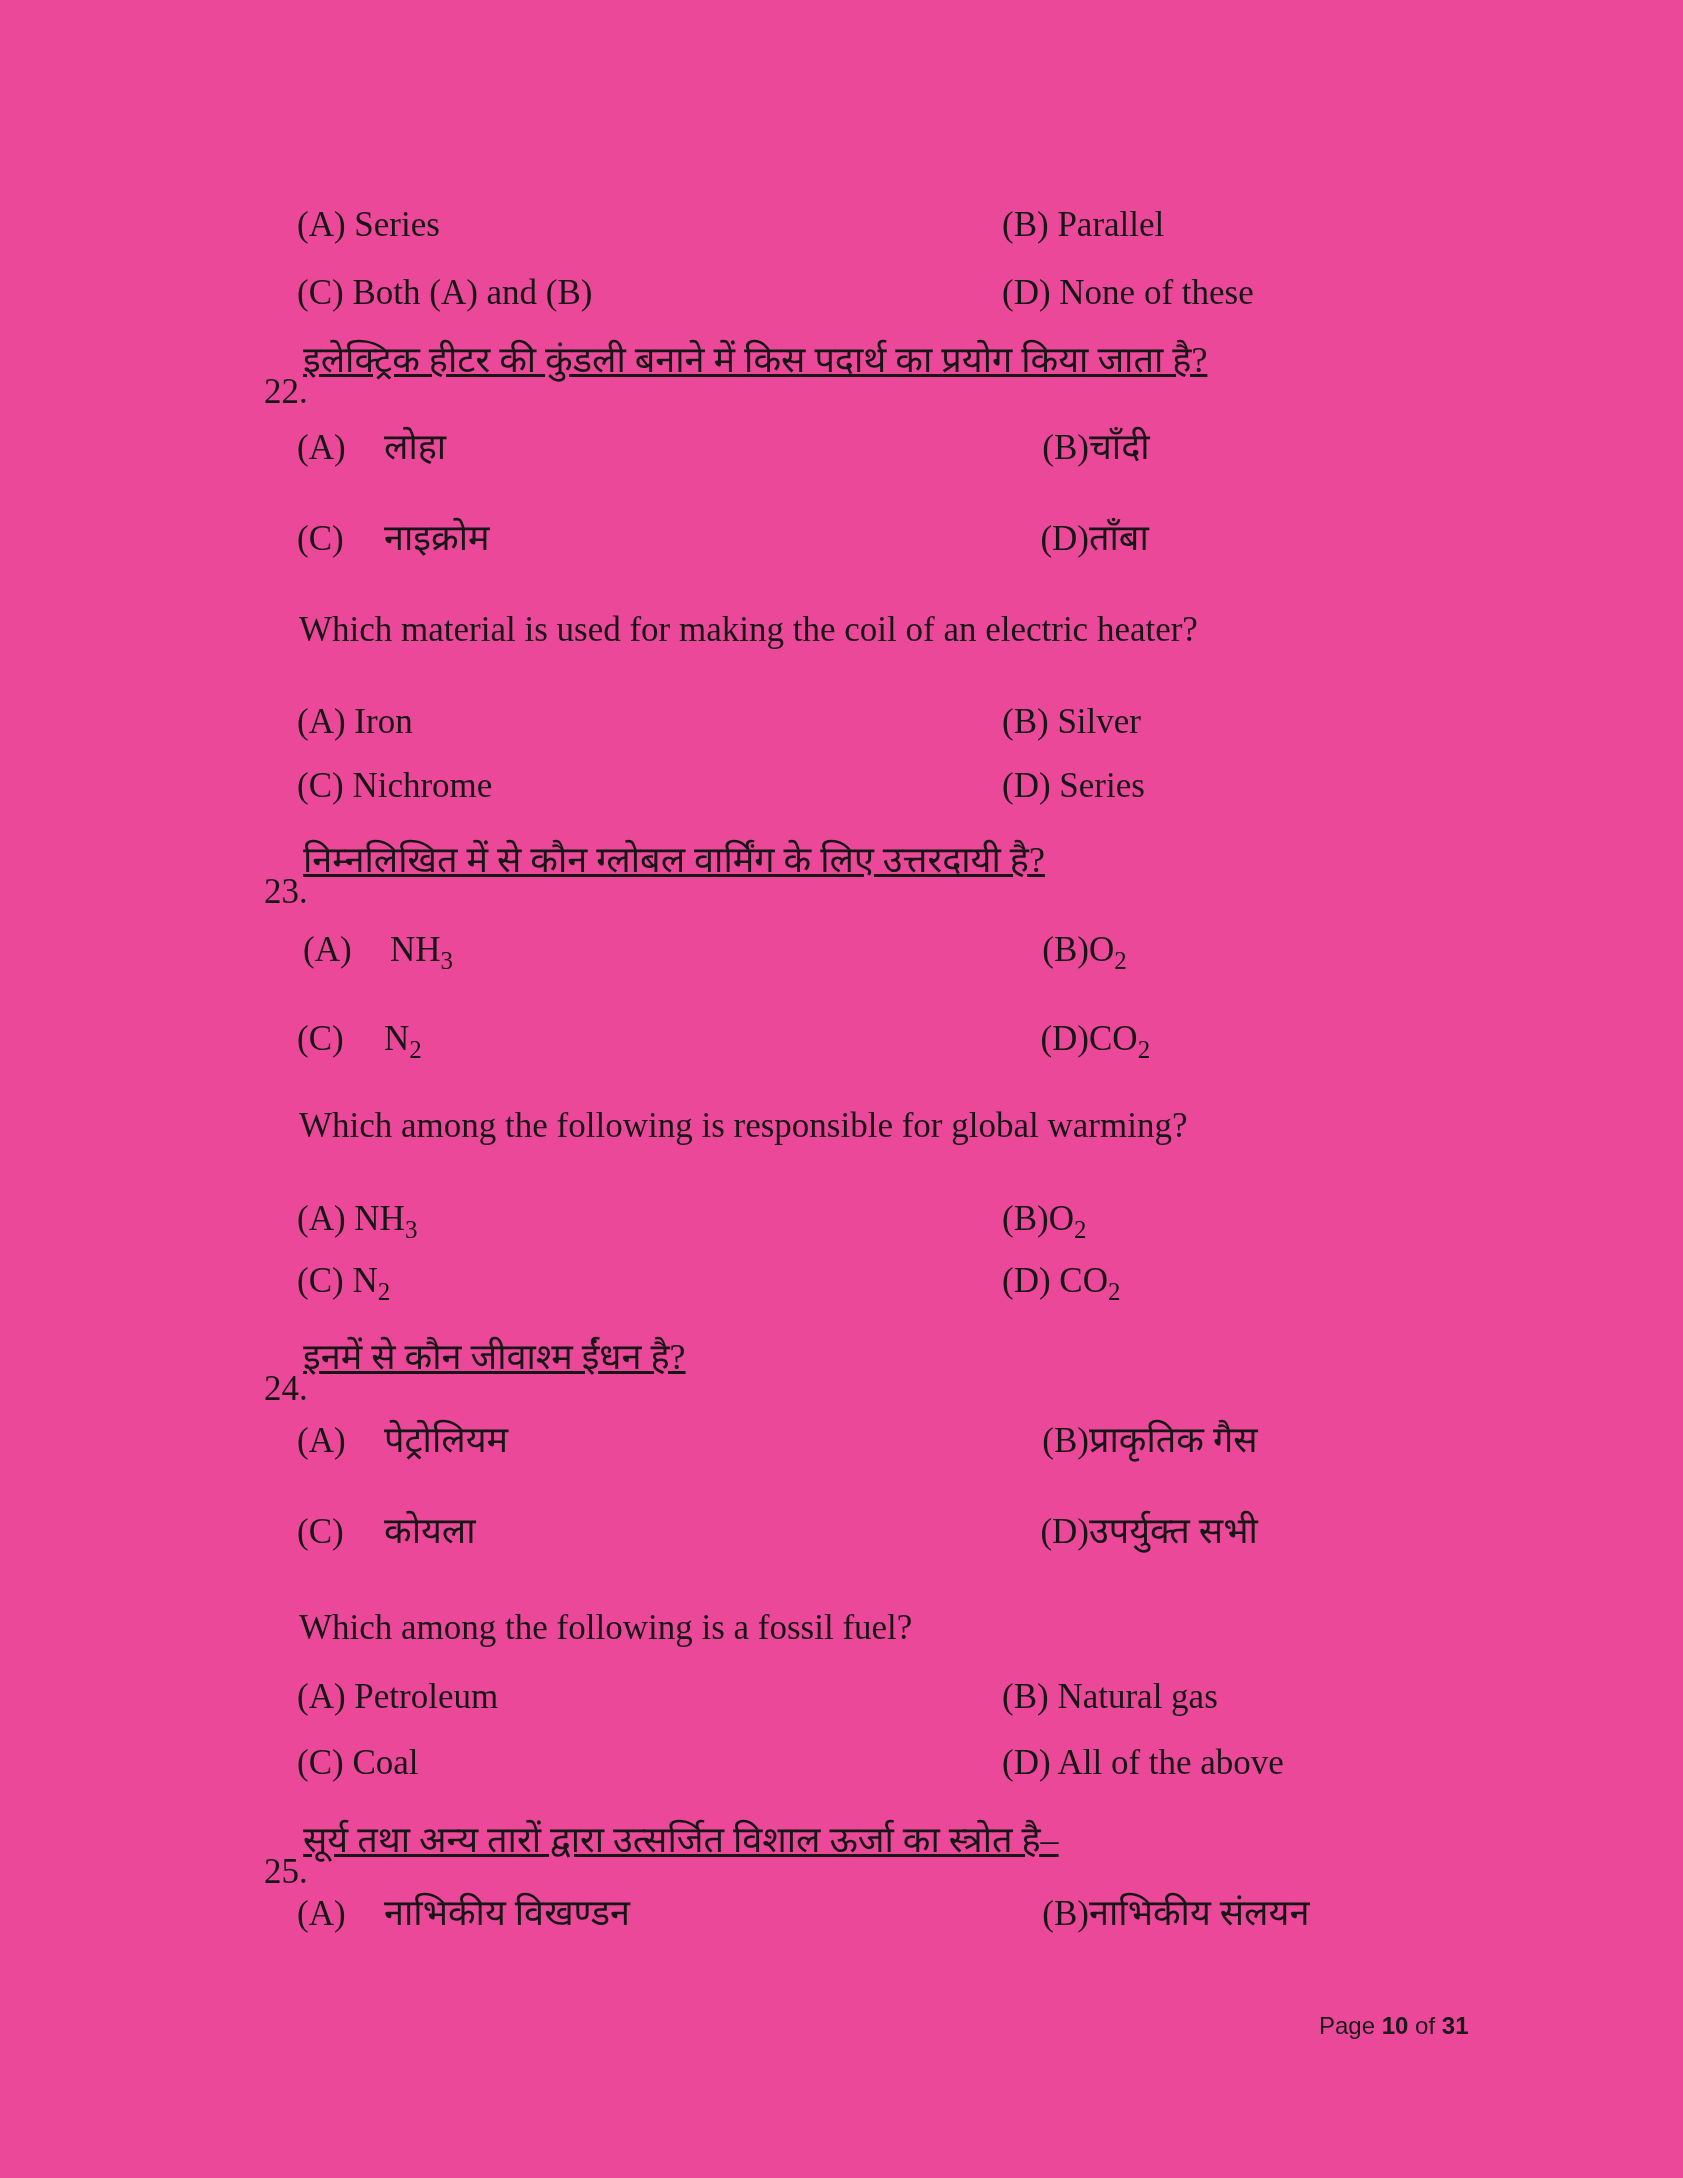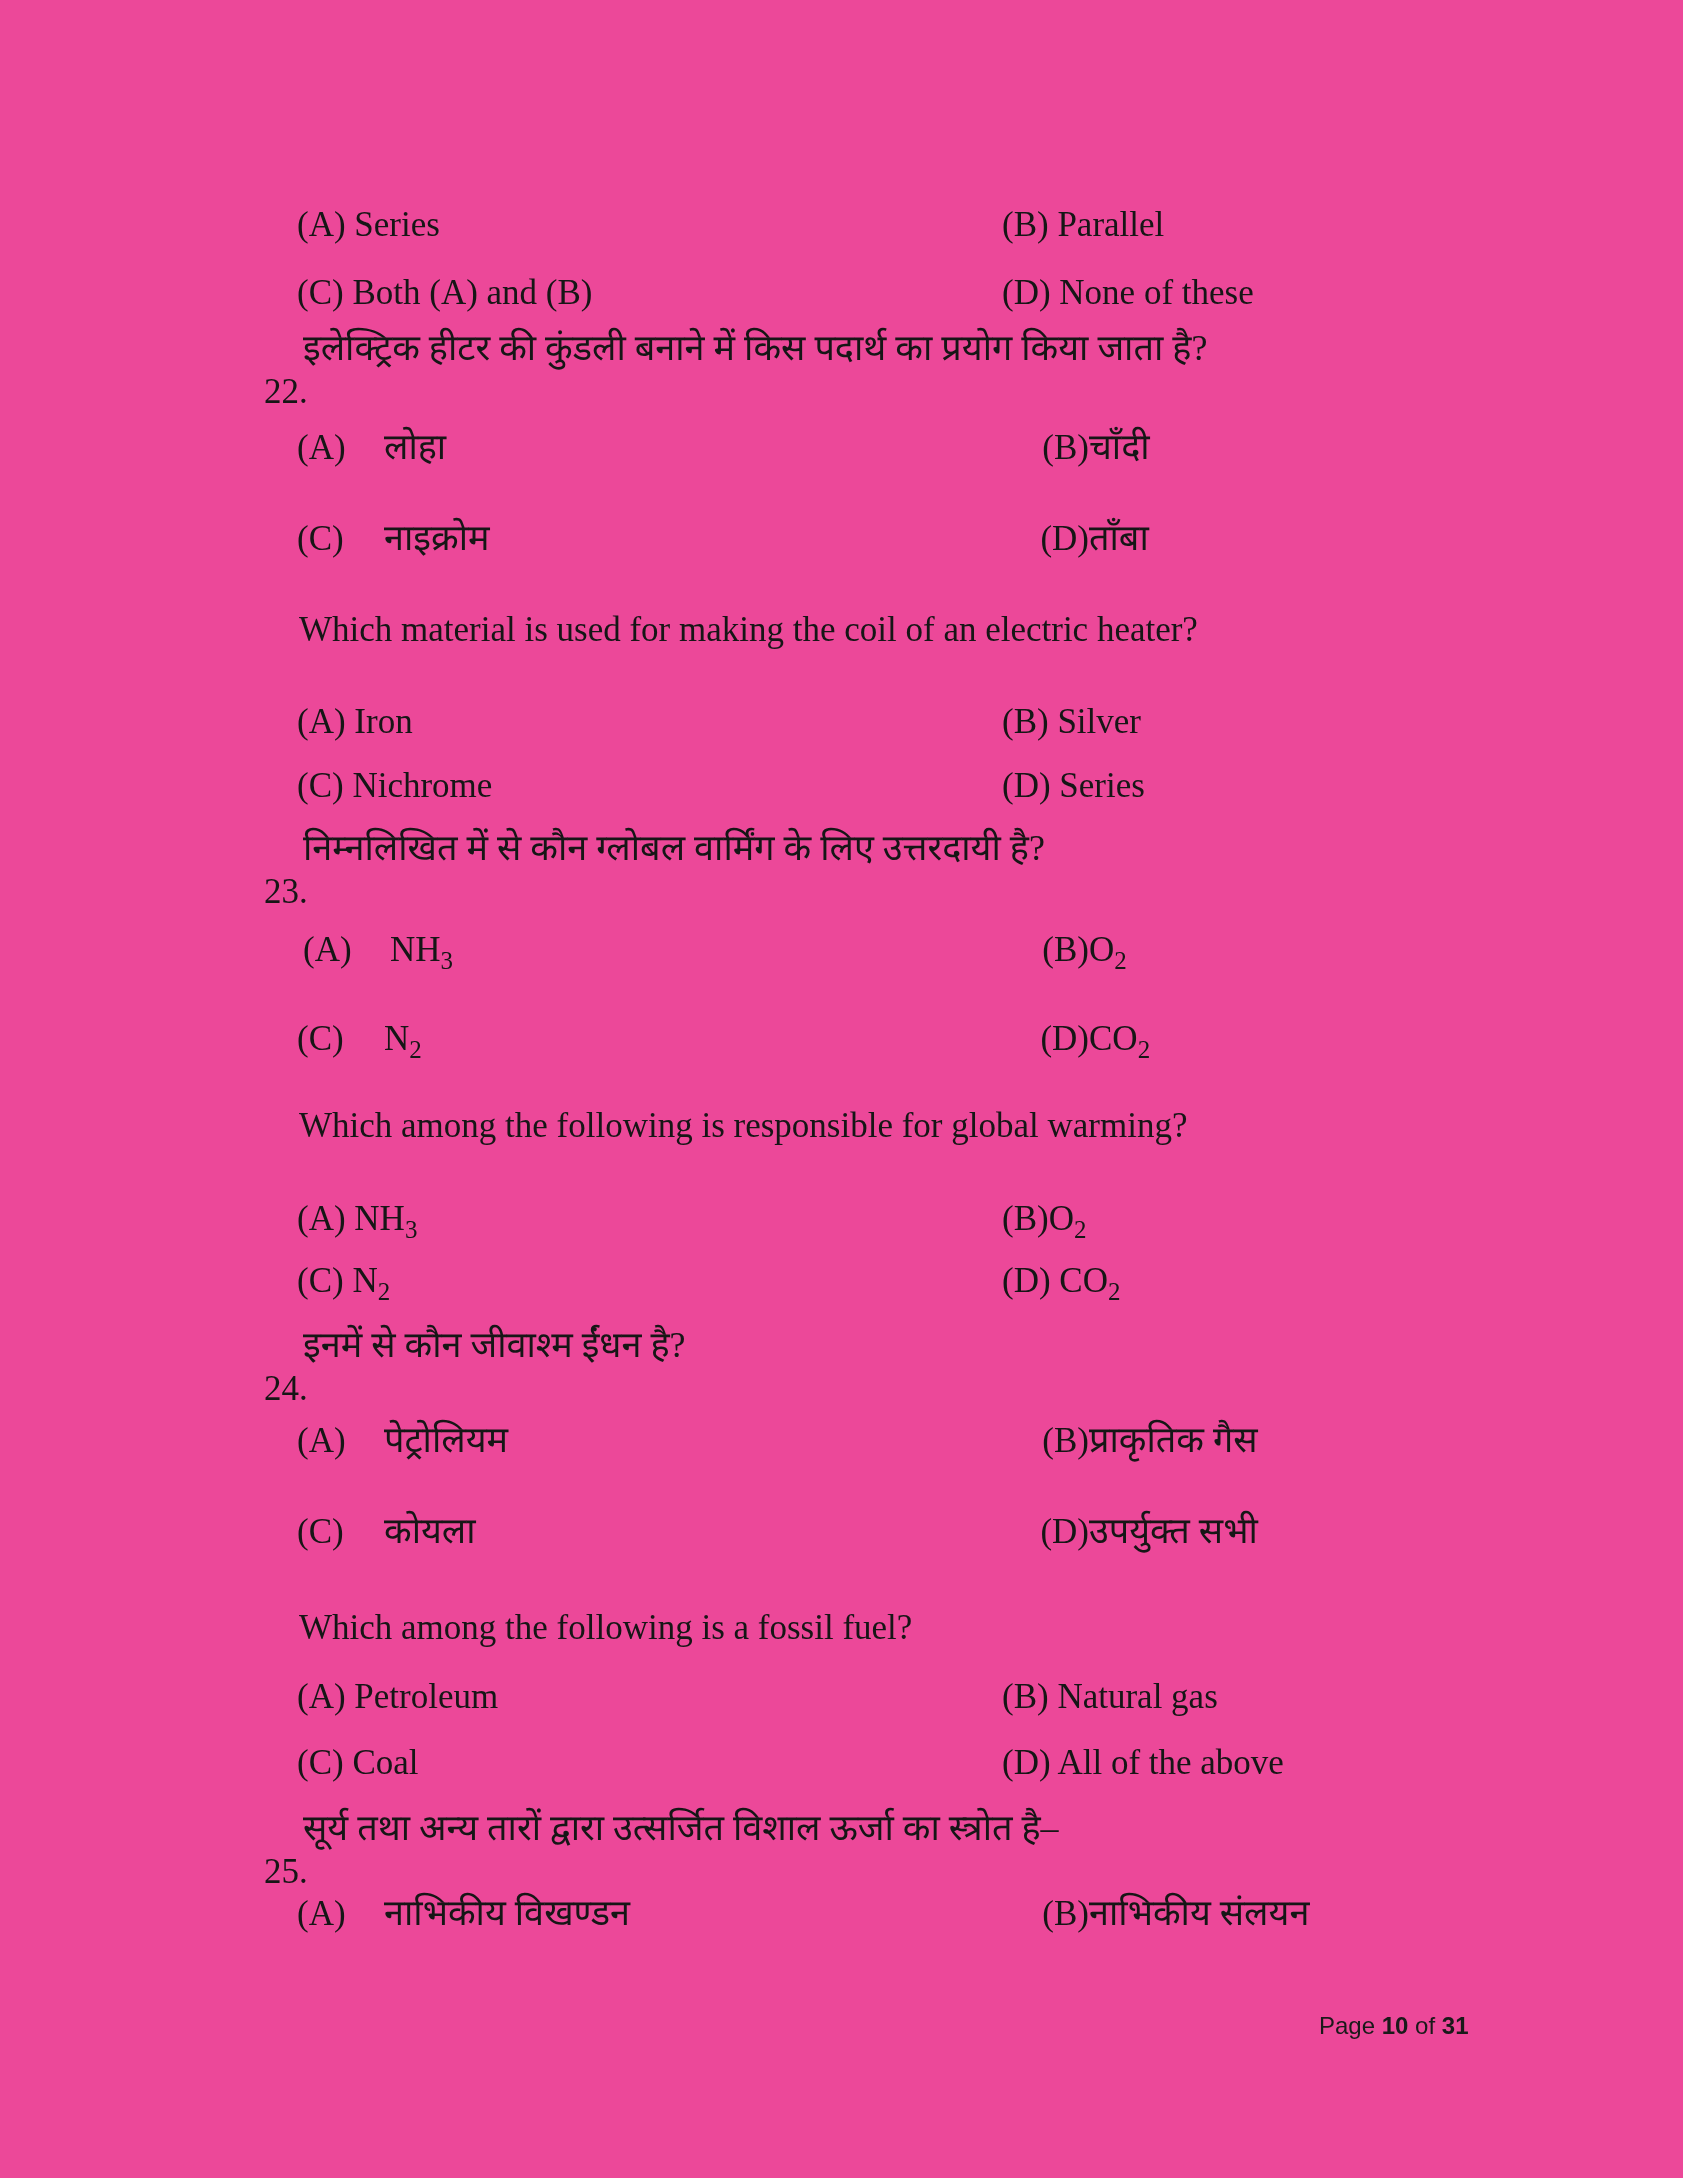--- a/index.html
+++ b/index.html
@@ -11,21 +11,21 @@
     color:#161616;
     font-family:"Liberation Serif", serif;
     overflow:hidden;
   }
   .row { position:absolute; left:0; width:100%; line-height:1.2; white-space:nowrap; }
   .en  { font-size:35px; }
   .hi  { font-size:36px; font-family:"Liberation Serif","DejaVu Sans",serif; }
   .colL { position:absolute; left:297px; top:0; }
   .colR { position:absolute; left:1002px; top:0;text-align:right; }
   .qnum { position:absolute; left:264px; top:0; font-size:35px;margin-top:44px; }
-  .qtxt { position:absolute; left:303px; top:0; }
+  .qtxt { position:absolute; left:303px; top:12px;text-decoration:underline; }
   .qtxt-en { position:absolute; left:299px; top:0; }
   .lbl { display:inline-block; width:87px; font-size:35px; font-family:"Liberation Serif",serif; }
   .formula { font-size:35px; }
   .formula sub { font-size:25px; line-height:0; }
   .footer {
     position:absolute; left:1319px; top:2012px;
     font-family:Liberation Sans, sans-serif;
     font-size:24px; color:#1a1a1a;
   }
   .footer .bold { font-weight:bold; }

